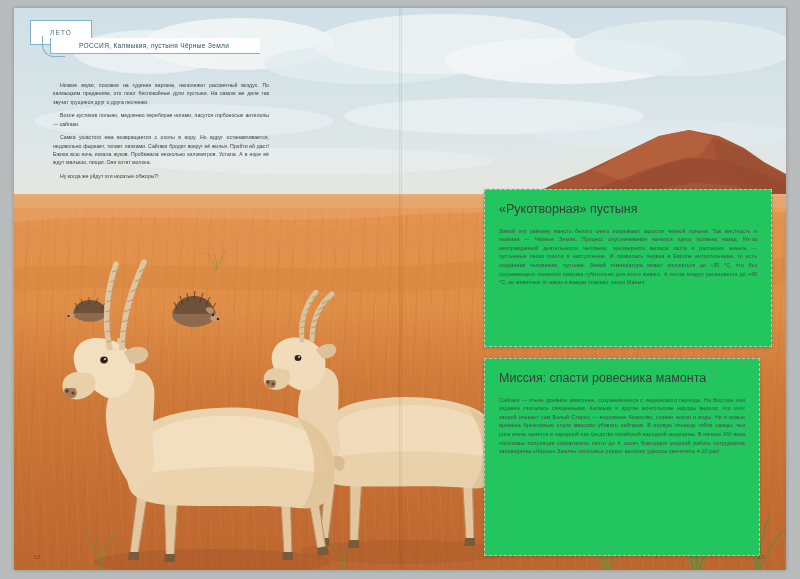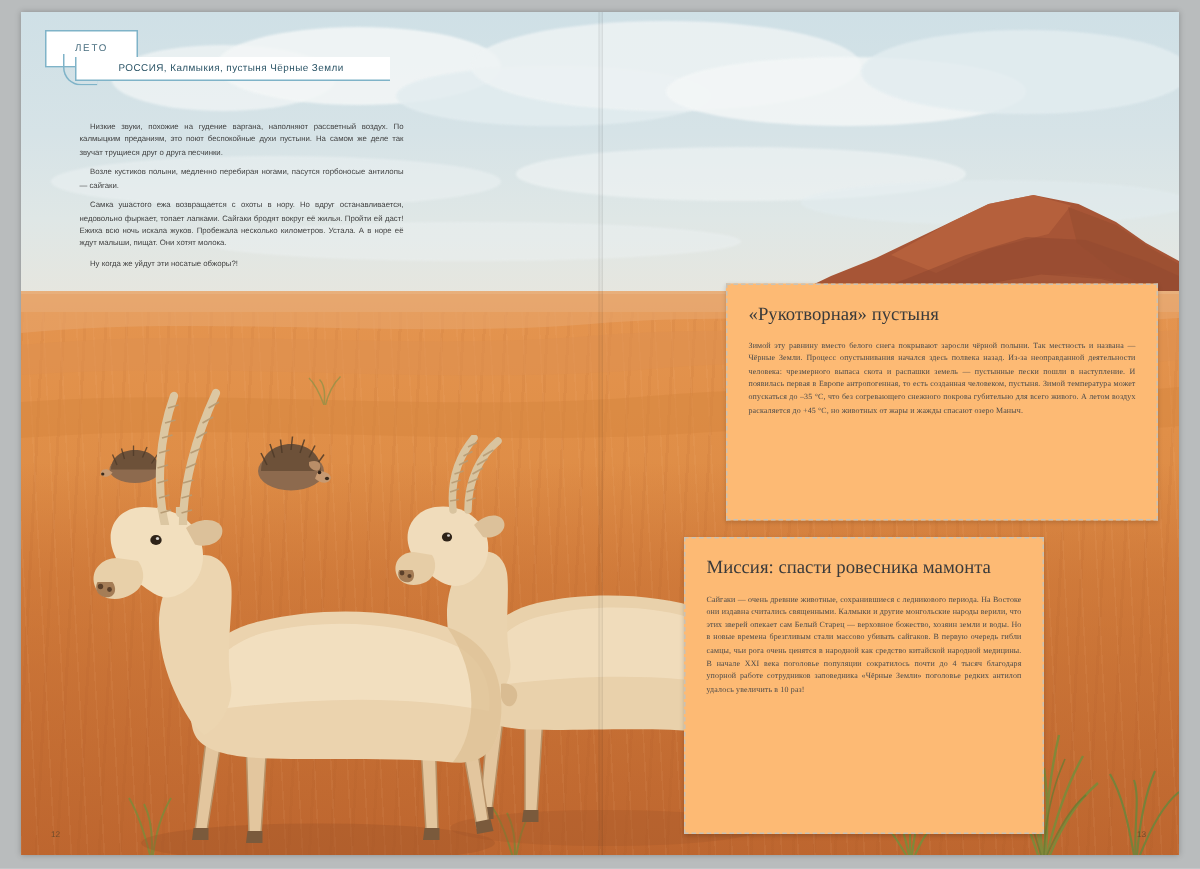--- a/index.html
+++ b/index.html
@@ -70,44 +70,43 @@
   }
 
   
   .mount {
     position: absolute;
   }
 
   
   .panel {
     position: absolute;
-    background: #fdba74;
+    background: #22c55e;
     border: 1px dashed #c8c2b6;
     padding: 12px 14px 14px 14px;
     box-sizing: border-box;
     box-shadow: 0 1px 3px rgba(0,0,0,.18);
-    font-family: Liberation Serif, serif;
   }
   .panel h2 {
     margin: 0 0 9px 0;
     font-size: 12.5px;
     font-weight: normal;
     color: #3b3b3b;
     line-height: 1.25;
   }
   .panel p {
     margin: 0;
     font-size: 5.3px;
     line-height: 1.62;
     color: #4a4a4a;
     text-align: justify;
     letter-spacing: .1px;
   }
   #panel-desert { left: 470px; top: 181px; width: 288px; height: 158px; }
-  #panel-mission { left: 442px; top: 350px; width: 240px; height: 198px; }
+  #panel-mission { left: 470px; top: 350px; width: 276px; height: 198px; }
 
   
   .season-tab {
     position: absolute;
     left: 16px; top: 12px;
     width: 62px; height: 25px;
     background: #fff;
     border: 1px solid #7fb3c8;
     box-sizing: border-box;
     display: flex; align-items: center; justify-content: center;

